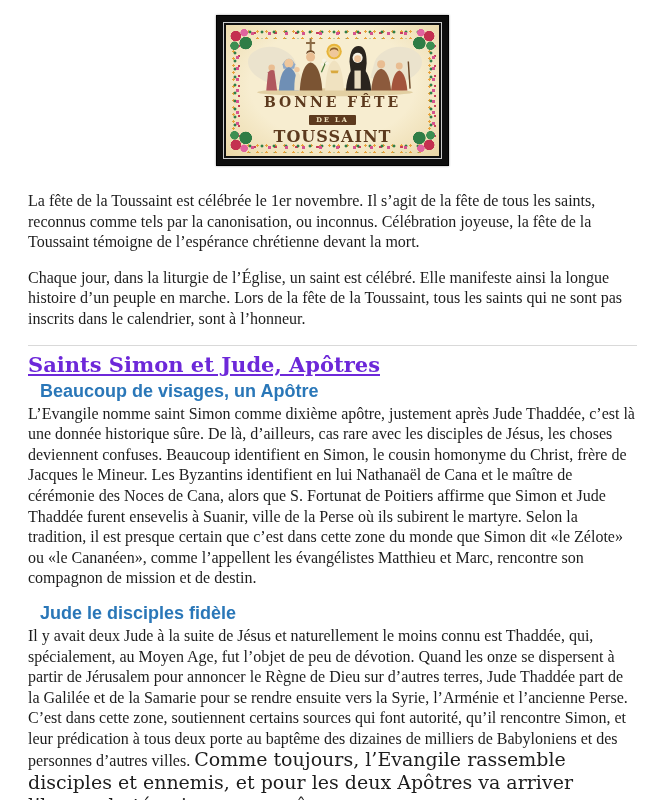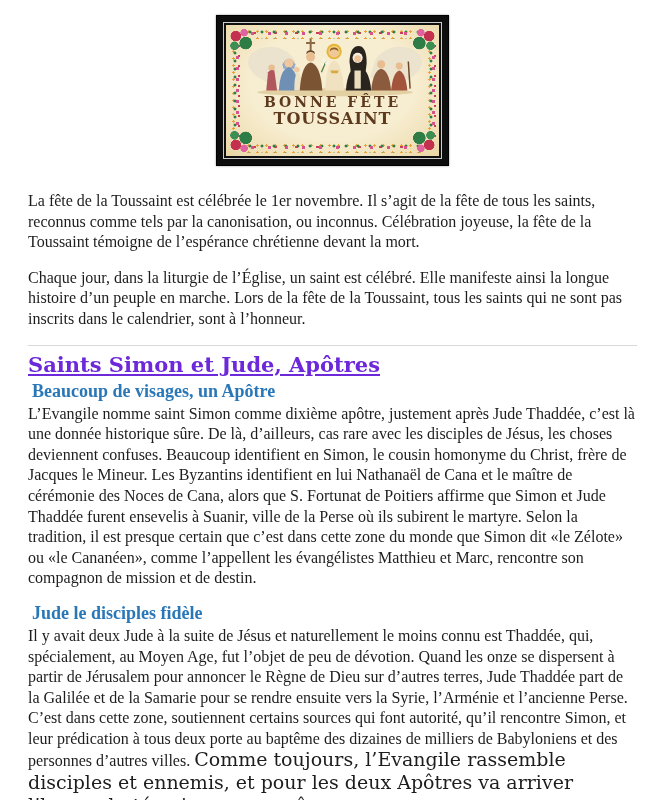--- a/index.html
+++ b/index.html
@@ -42,22 +42,22 @@
            border-radius:1px;line-height:8px;}
   .card-t3{font-family:"DejaVu Serif", serif;font-weight:bold;font-size:16px;letter-spacing:1px;
            color:#5d3a1e;line-height:21px;}
 
   
   .intro-p{font-size:16px;line-height:20.6px;margin:0 0 15px;}
   .intro-p.first{margin-top:25px;}
   .separator{border:0;border-top:1px solid #d9d9d9;margin:8px 0 6px;}
   .art-title{font-family:"DejaVu Serif", serif;font-weight:bold;font-size:21px;line-height:25px;
              color:#6d28d9;text-decoration:underline;margin:0 0 3px;display:inline-block;cursor:pointer;}
-  .sec-head{font-family:Liberation Serif, serif;font-weight:bold;font-size:18px;line-height:22px;
-            color:#2a77b8;margin:0 4px 2px;}
+  .sec-head{font-family:Liberation Sans, sans-serif;font-weight:bold;font-size:18px;line-height:22px;
+            color:#2a77b8;margin:0 12px 2px;}
   .sec-head.second{margin-top:13px;}
   .body-p{font-size:16px;line-height:20.6px;margin:0 0 12px;}
   .alt-font{font-family:"DejaVu Serif", serif;font-size:19px;}
   .footer-link{display:block;text-align:right;font-family:"DejaVu Serif", serif;font-size:16.5px;
                color:#2a77b8;text-decoration:none;margin-top:12px;cursor:pointer;}
 </style>
 </head>
 <body>
 
 <div class="page">
@@ -114,20 +114,21 @@
             <path d="M117 60 Q119 35 130 33 Q143 35 145 60 Z" fill="#2a241e"></path>
             <rect x="126.5" y="38" width="7" height="20" fill="#e9dcbf"></rect>
 
             <circle cx="156" cy="31" r="4.4" fill="#e9bd92"></circle>
             <path d="M145 60 Q147 38 156 36 Q165 38 167 60 Z" fill="#8c5a3c"></path>
             <circle cx="176" cy="33" r="3.8" fill="#e9bd92"></circle>
             <path d="M167 60 Q169 40 176 38 Q183 40 185 60 Z" fill="#a3543c"></path>
             <line x1="186" y1="28" x2="188" y2="58" stroke="#6b4626" stroke-width="1.6"></line>
           </svg>
           <div class="card-t1">BONNE FÊTE</div>
+          <div><span class="card-t2">DE LA</span></div>
           <div class="card-t3">TOUSSAINT</div>
         </div>
       </div>
     </div>
   </div>
 
   <p class="intro-p first">La fête de la Toussaint est célébrée le 1er novembre. Il s’agit de la fête de tous les saints, reconnus comme tels par la canonisation, ou inconnus. Célébration joyeuse, la fête de la Toussaint témoigne de l’espérance chrétienne devant la mort.</p>
   <p class="intro-p">Chaque jour, dans la liturgie de l’Église, un saint est célébré. Elle manifeste ainsi la longue histoire d’un peuple en marche. Lors de la fête de la Toussaint, tous les saints qui ne sont pas inscrits dans le calendrier, sont à l’honneur.</p>
 
   <hr class="separator">

